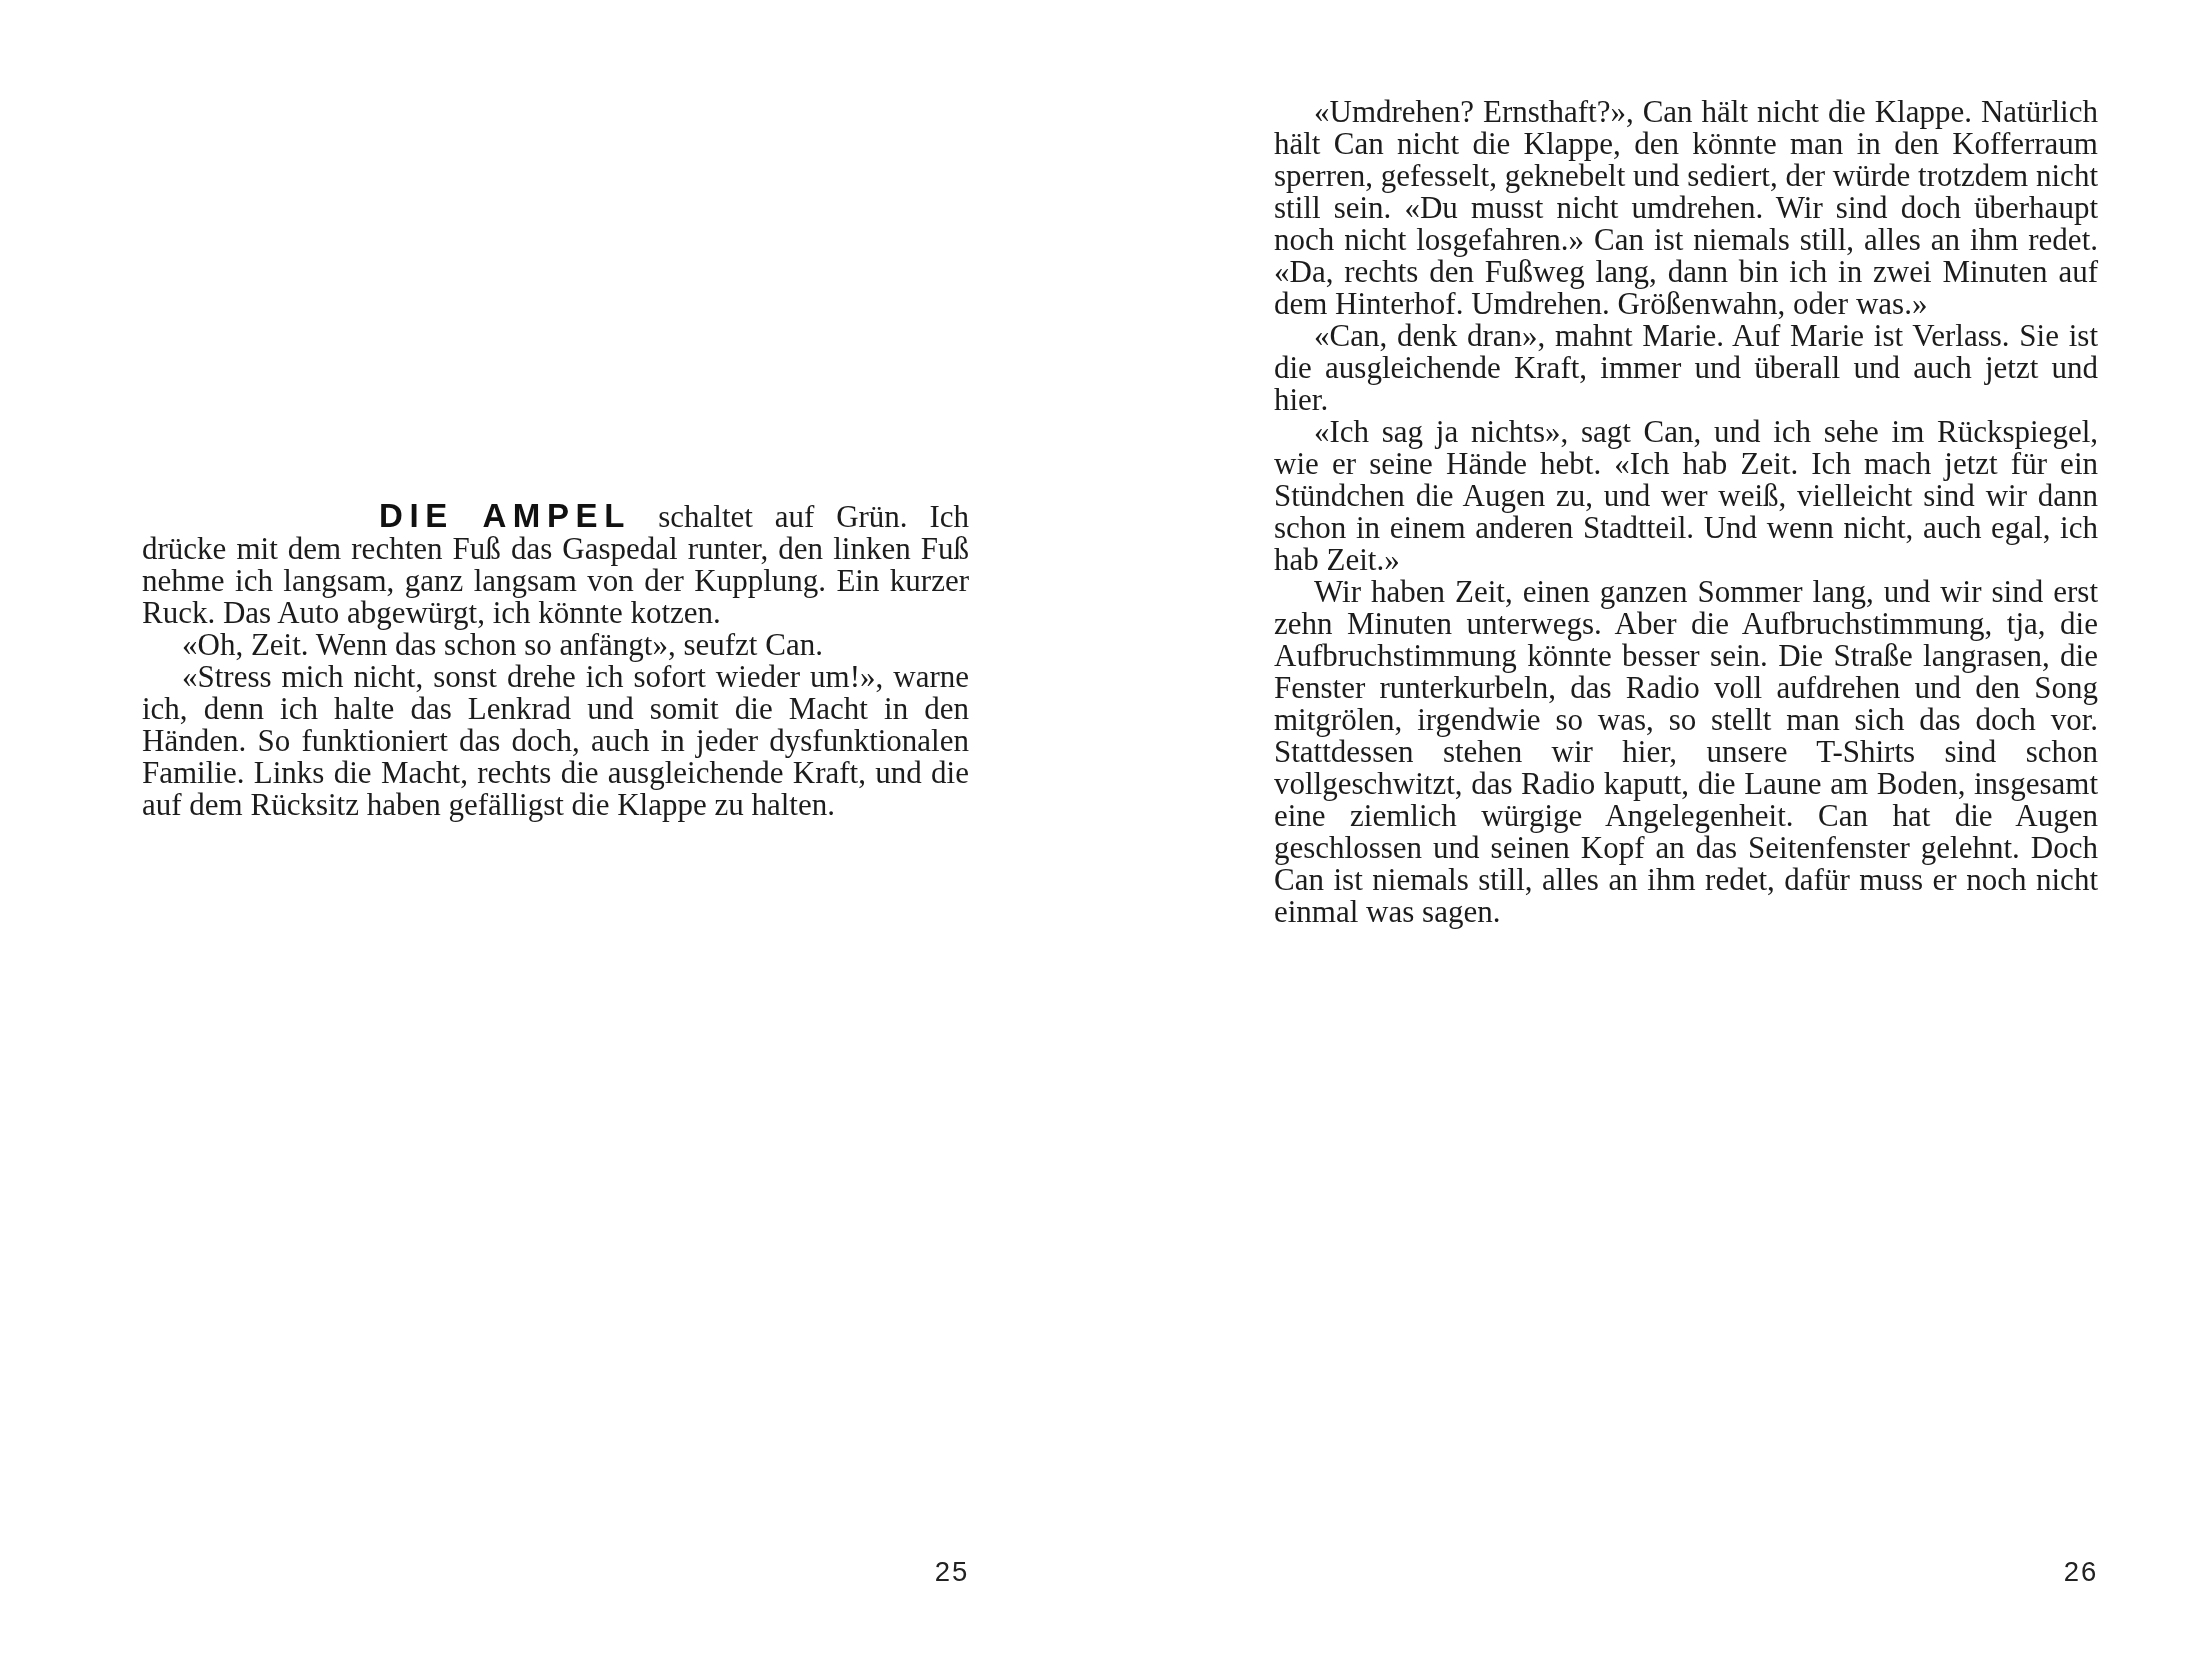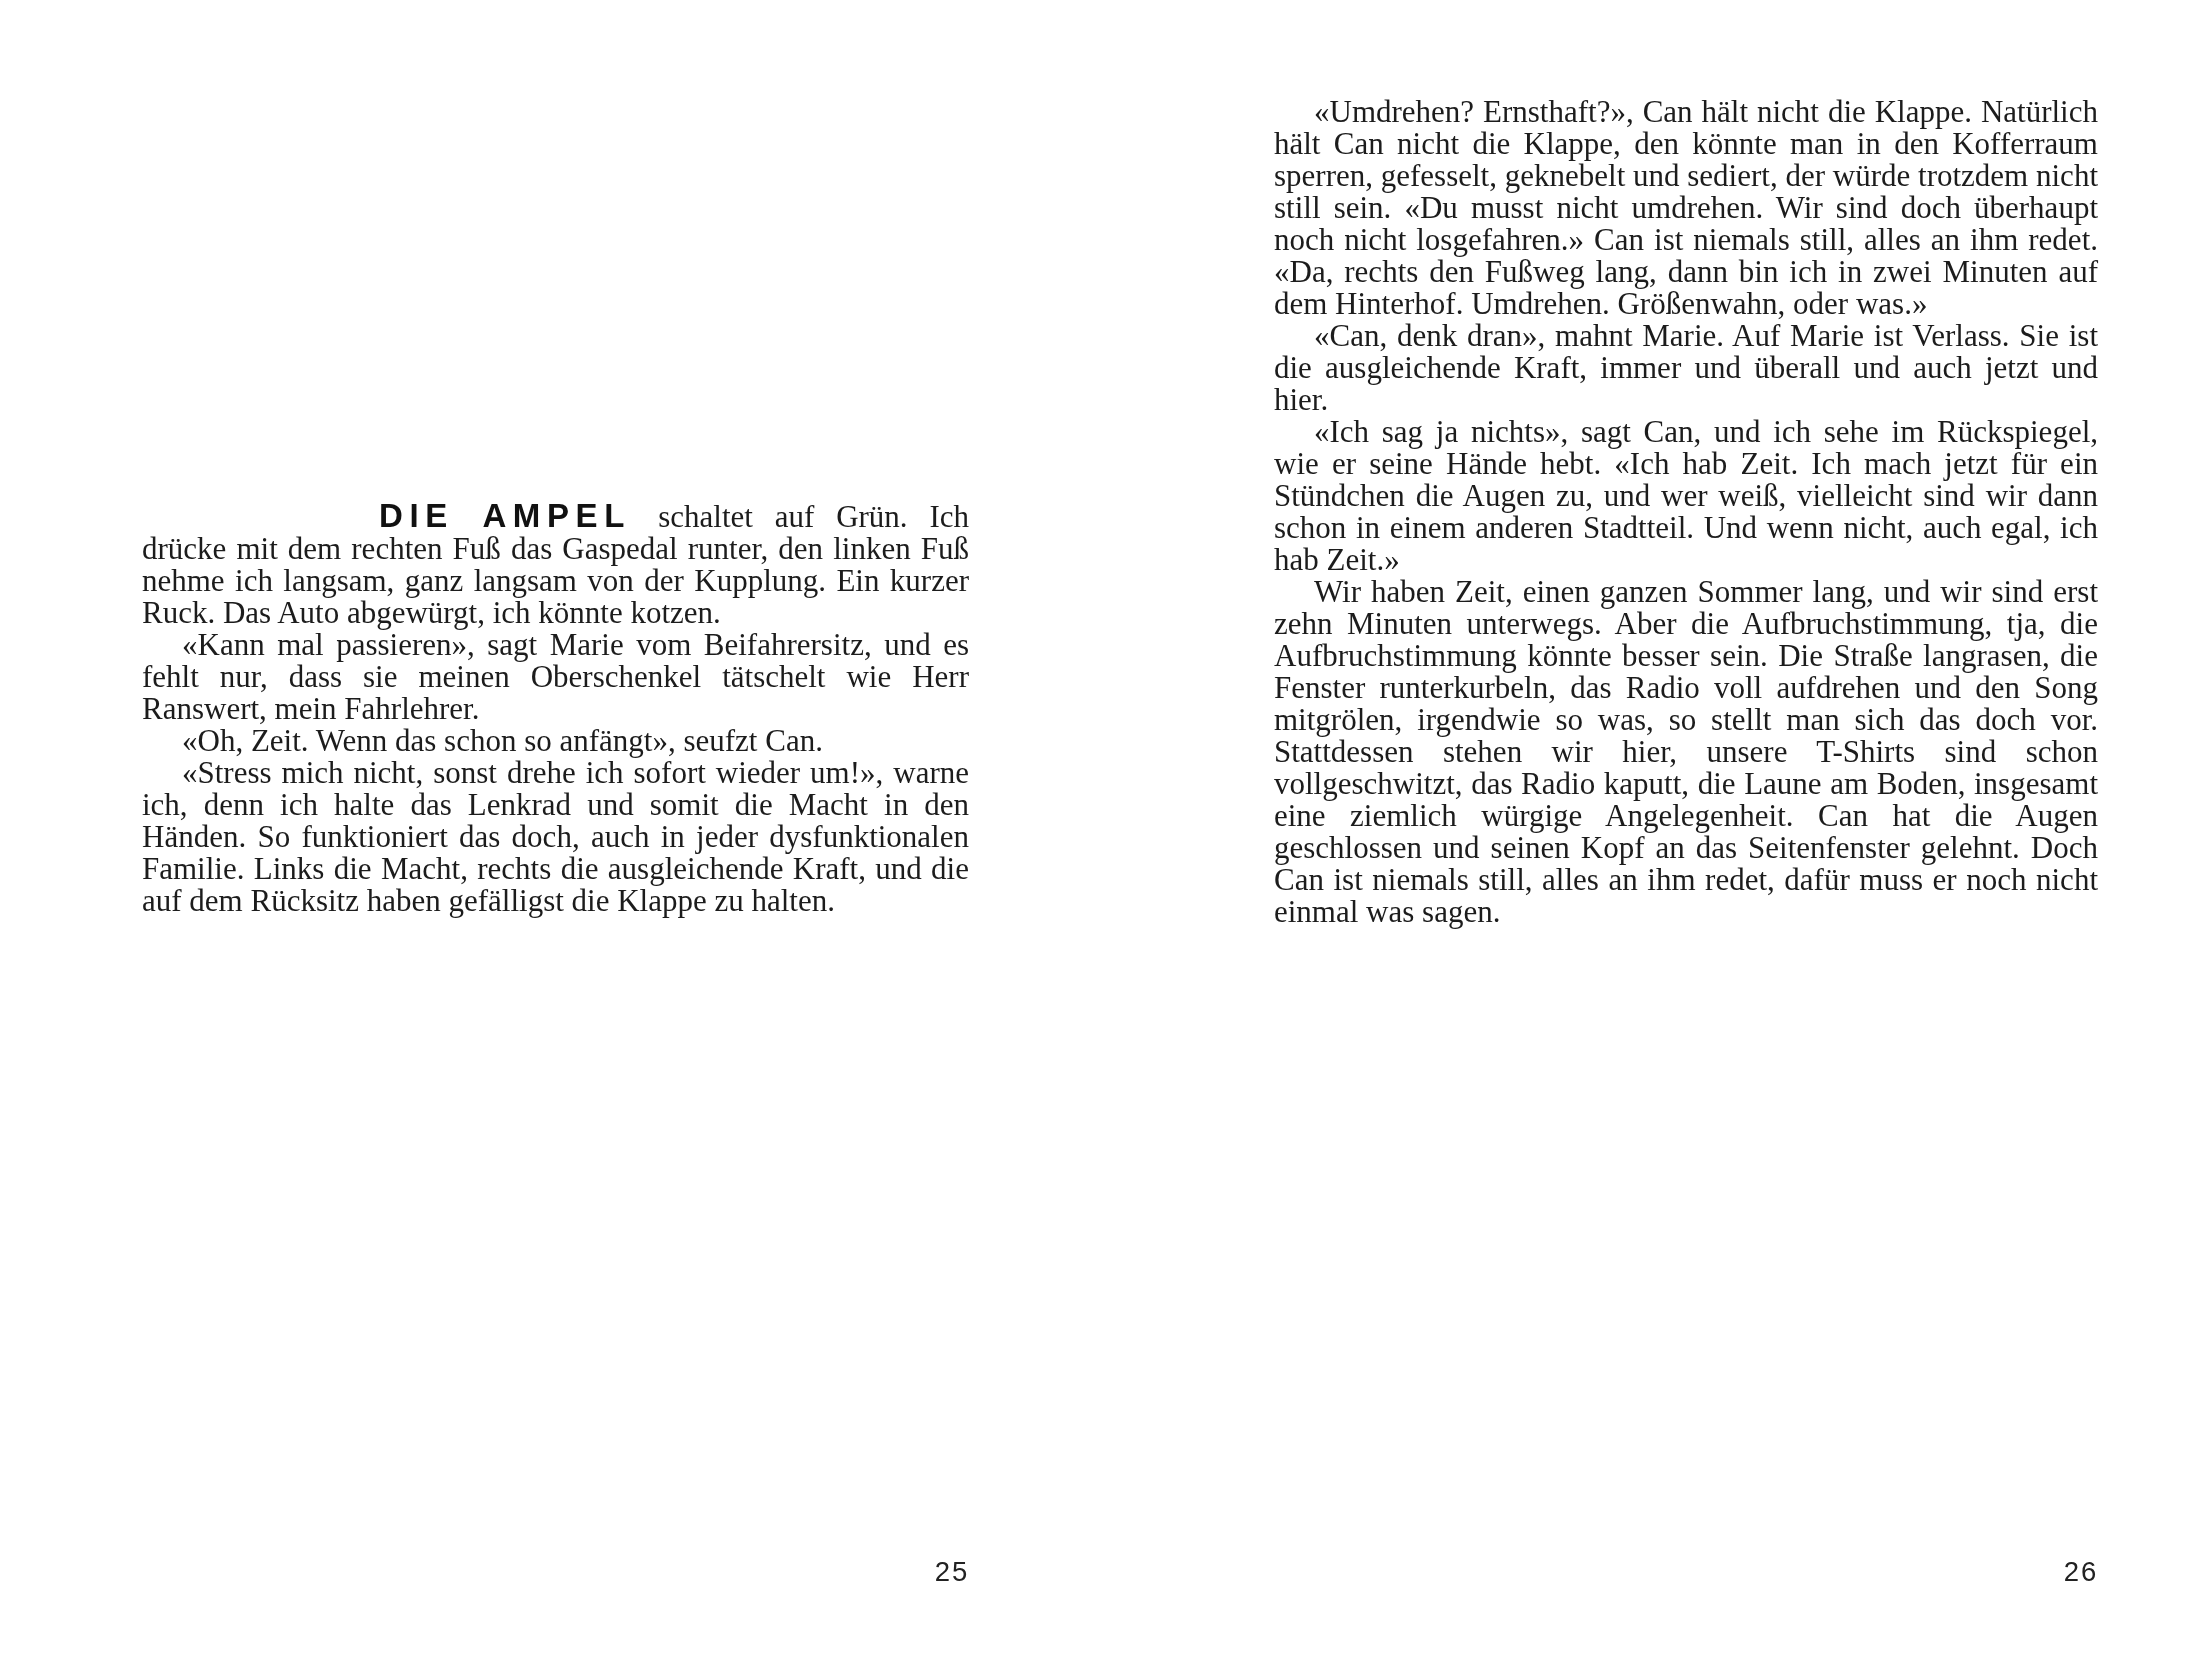--- a/index.html
+++ b/index.html
@@ -71,21 +71,20 @@
   }
 </style>
 </head>
 <body>
 
 <div>
 
   <div>
     <div class="text-col col-left">
       <p class="opening"><span class="lead-in">DIE AMPEL</span> <span>schaltet auf Grün. Ich drücke mit dem rechten Fuß das Gaspedal runter, den linken Fuß nehme ich langsam, ganz langsam von der Kupplung. Ein kurzer Ruck. Das Auto abgewürgt, ich könnte kotzen.</span></p>
-      <p>«Kann mal passieren», sagt Marie vom Beifahrersitz, und es fehlt nur, dass sie meinen Oberschenkel tätschelt wie Herr Ranswert, mein Fahrlehrer.</p>
       <p>«Oh, Zeit. Wenn das schon so anfängt», seufzt Can.</p>
       <p>«Stress mich nicht, sonst drehe ich sofort wieder um!», warne ich, denn ich halte das Lenkrad und somit die Macht in den Händen. So funktioniert das doch, auch in jeder dysfunktionalen Familie. Links die Macht, rechts die ausgleichende Kraft, und die auf dem Rücksitz haben gefälligst die Klappe zu halten.</p>
     </div>
     <div class="page-number pn-left">25</div>
   </div>
 
   <div>
     <div class="text-col col-right">
       <p>«Umdrehen? Ernsthaft?», Can hält nicht die Klappe. Natürlich hält Can nicht die Klappe, den könnte man in den Kofferraum sperren, gefesselt, geknebelt und sediert, der würde trotzdem nicht still sein. «Du musst nicht umdrehen. Wir sind doch überhaupt noch nicht losgefahren.» Can ist niemals still, alles an ihm redet. «Da, rechts den Fußweg lang, dann bin ich in zwei Minuten auf dem Hinterhof. Umdrehen. Größenwahn, oder was.»</p>
       <p>«Can, denk dran», mahnt Marie. Auf Marie ist Verlass. Sie ist die ausgleichende Kraft, immer und überall und auch jetzt und hier.</p>

